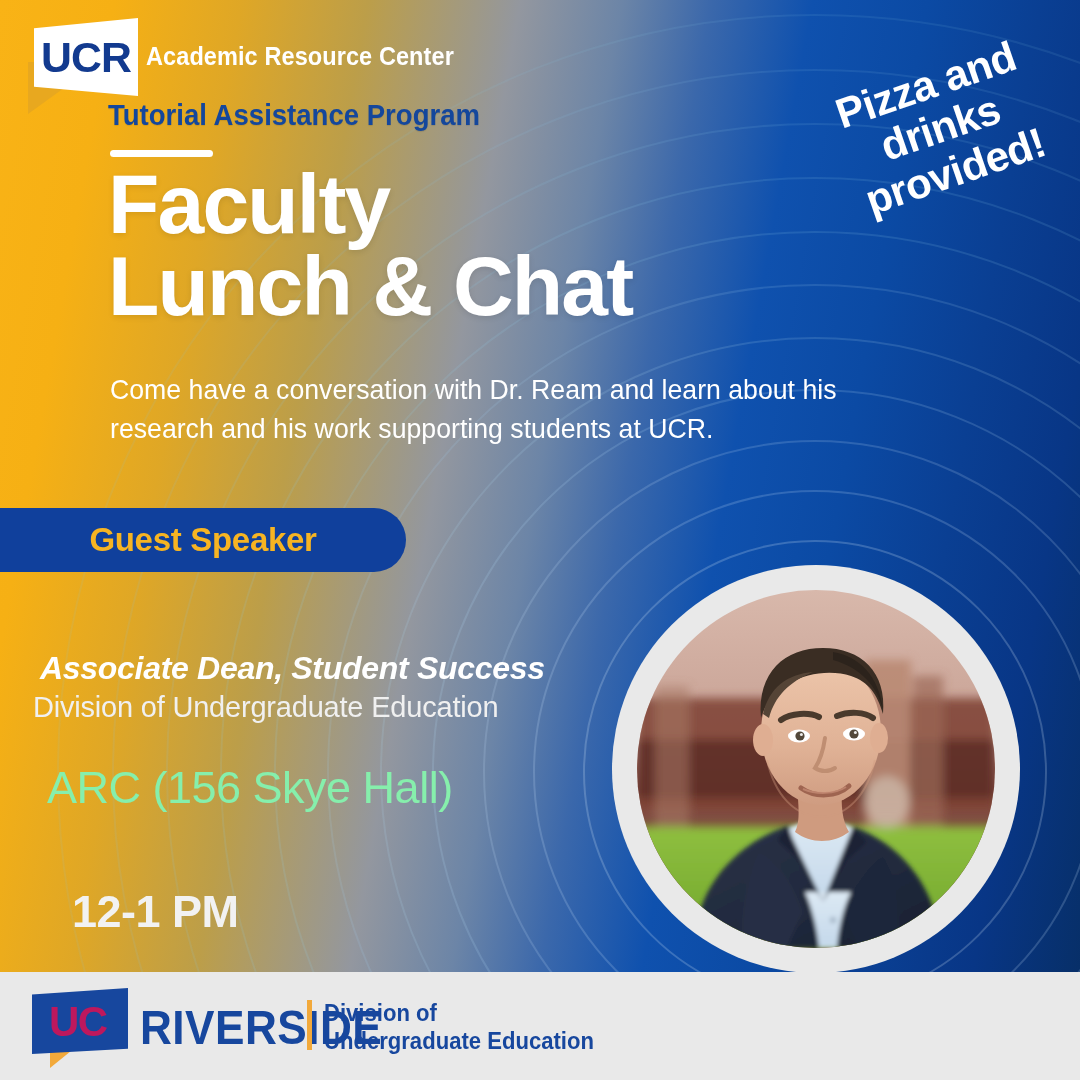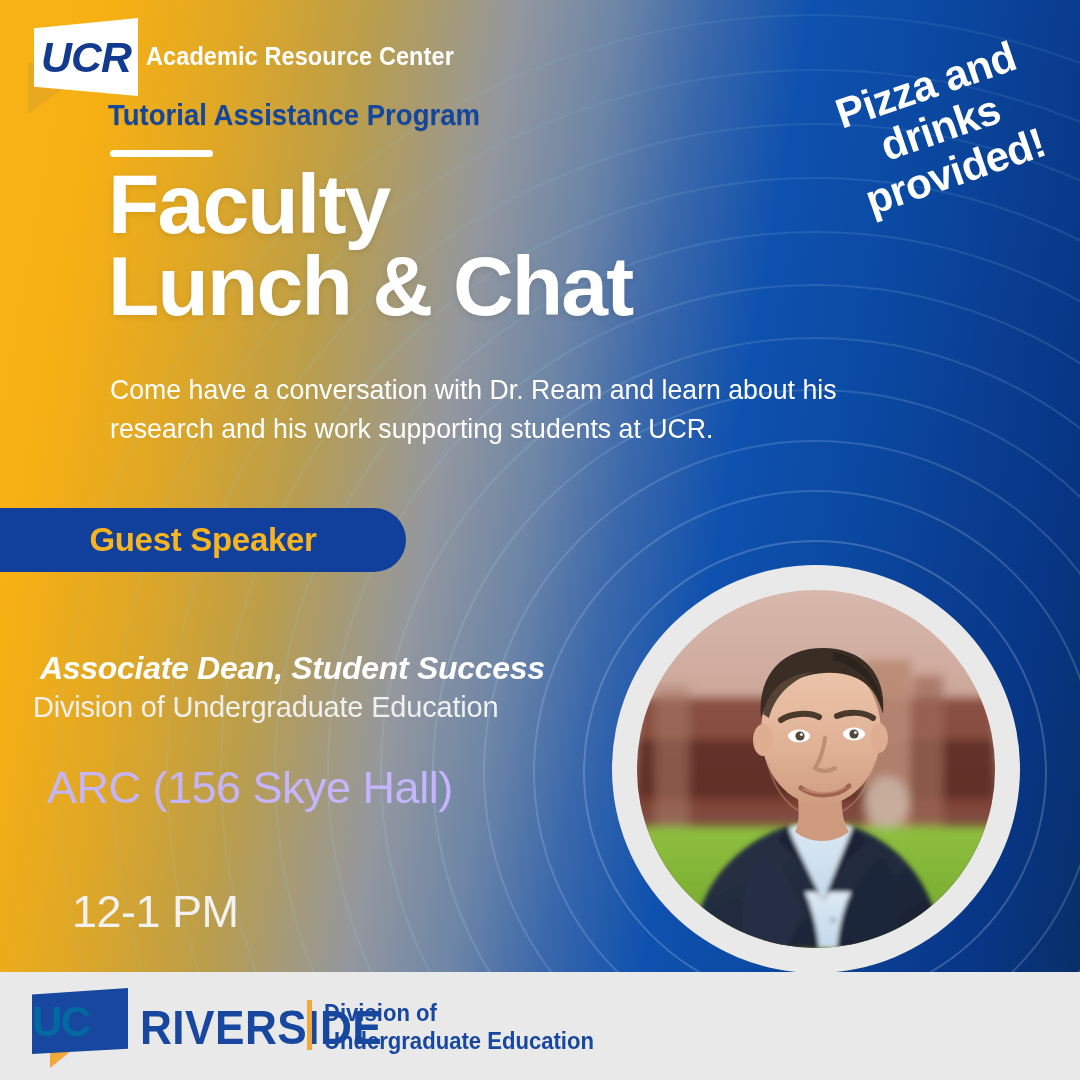--- a/index.html
+++ b/index.html
@@ -48,21 +48,20 @@
     top: 772px;
   }
 
   
   .ucr-logo {
     position: absolute;
     left: 28px;
     top: 18px;
     width: 118px;
     height: 96px;
-    font-style: italic;
   }
   .ucr-logo .tail {
     position: absolute;
     left: 0px;
     top: 44px;
     width: 0;
     height: 0;
     border-left: 0px solid transparent;
     border-top: 52px solid #e8a81f;
     border-right: 72px solid transparent;
@@ -223,40 +222,40 @@
     font-weight: 400;
     font-size: 29px;
     letter-spacing: -0.2px;
   }
 
   
   .ev-loc {
     position: absolute;
     left: 47px;
     top: 762px;
-    color: #c4b5fd;
+    color: #86efac;
     font-weight: 400;
     font-size: 45px;
     letter-spacing: -0.5px;
   }
   .ev-date {
     position: absolute;
     left: 47px;
     top: 829px;
     color: #f2f2f2;
     font-weight: 400;
     font-size: 45px;
     letter-spacing: -0.5px;
   }
   .ev-time {
     position: absolute;
     left: 72px;
     top: 886px;
     color: #f2f2f2;
-    font-weight: 400;
+    font-weight: 700;
     font-size: 45px;
     letter-spacing: -0.5px;
   }
 
   
   .portrait-ring {
     position: absolute;
     left: 612px;
     top: 565px;
     width: 408px;
@@ -304,23 +303,23 @@
     position: absolute;
     left: 0px;
     top: 0px;
     width: 96px;
     height: 66px;
     background: #17479e;
     clip-path: polygon(0% 10%, 100% 0%, 100% 92%, 0% 100%);
   }
   .uc-mark .uc-text {
     position: absolute;
-    left: 0;
+    left: 17px;
     top: 10px;
-    color: #0369a1;
+    color: #be185d;
     font-family: "Liberation Sans Narrow", "Liberation Sans", sans-serif;
     font-weight: 700;
     font-size: 42px;
     letter-spacing: -1.5px;
     transform: scaleX(1.0);
   }
   .riverside {
     position: absolute;
     left: 140px;
     top: 28px;

